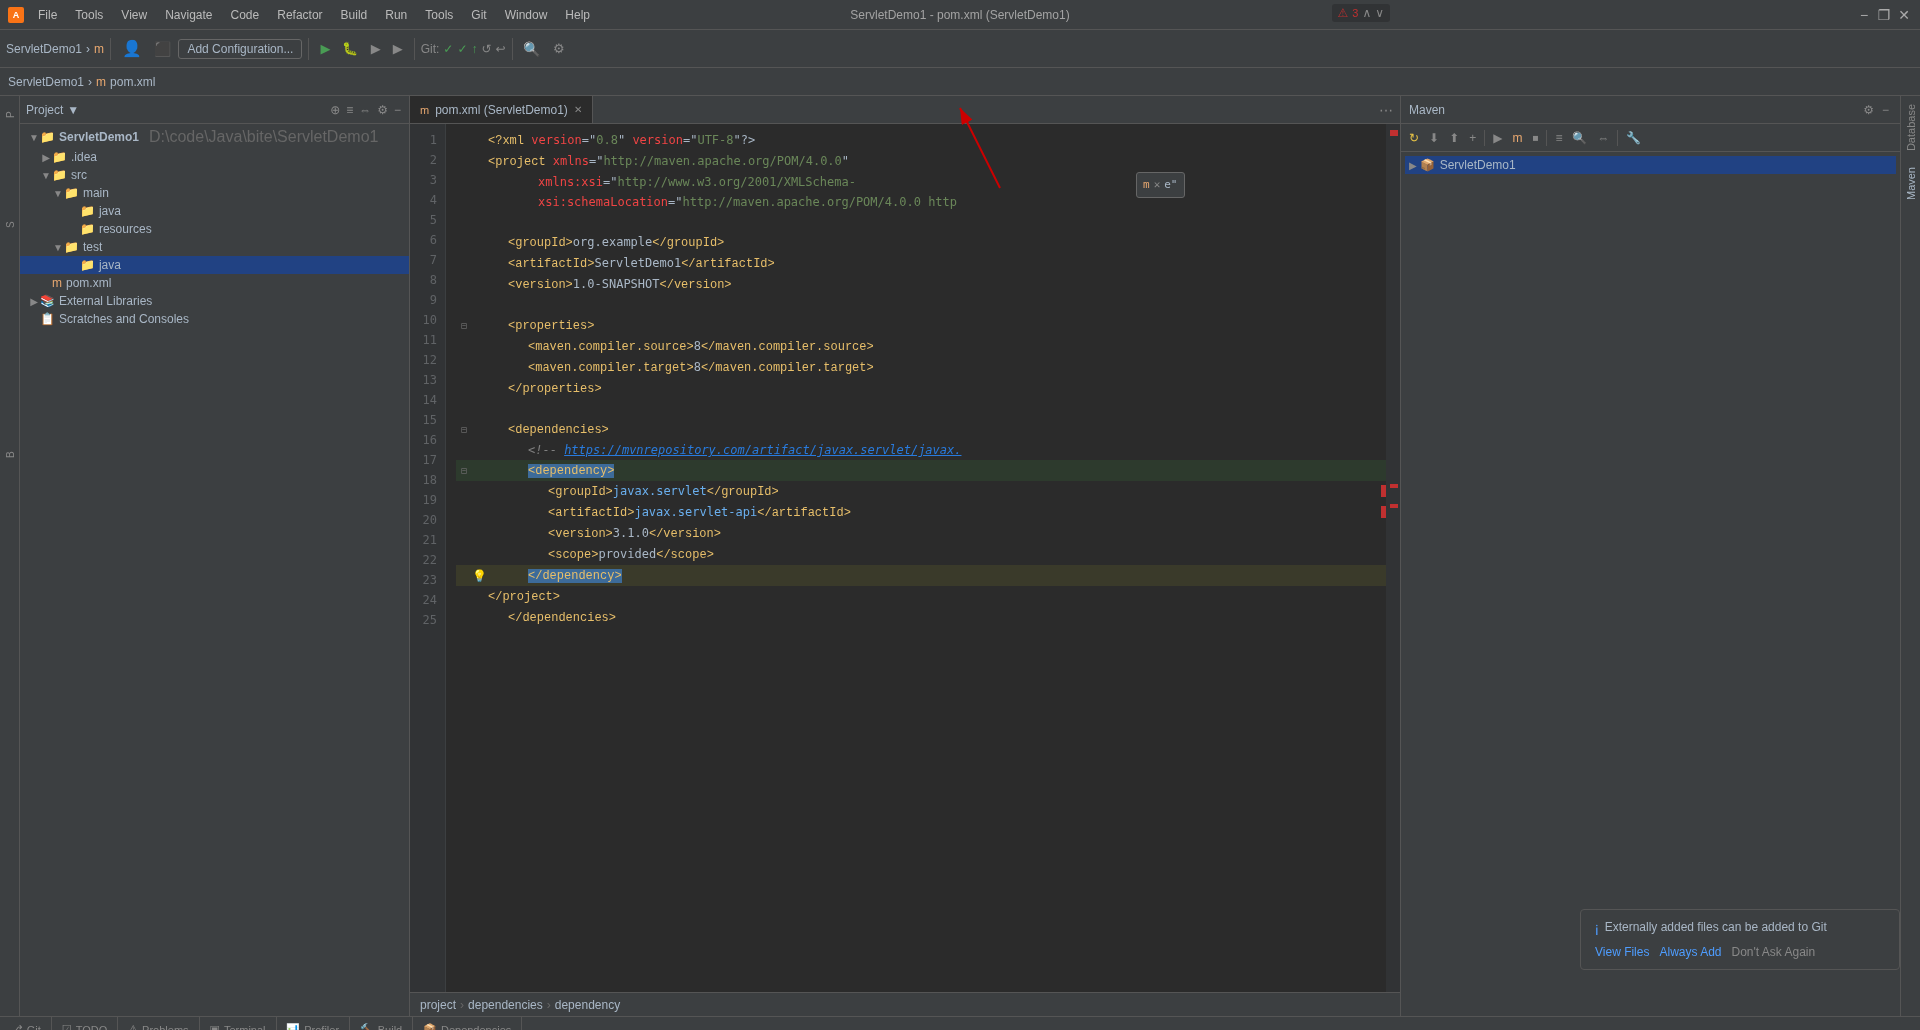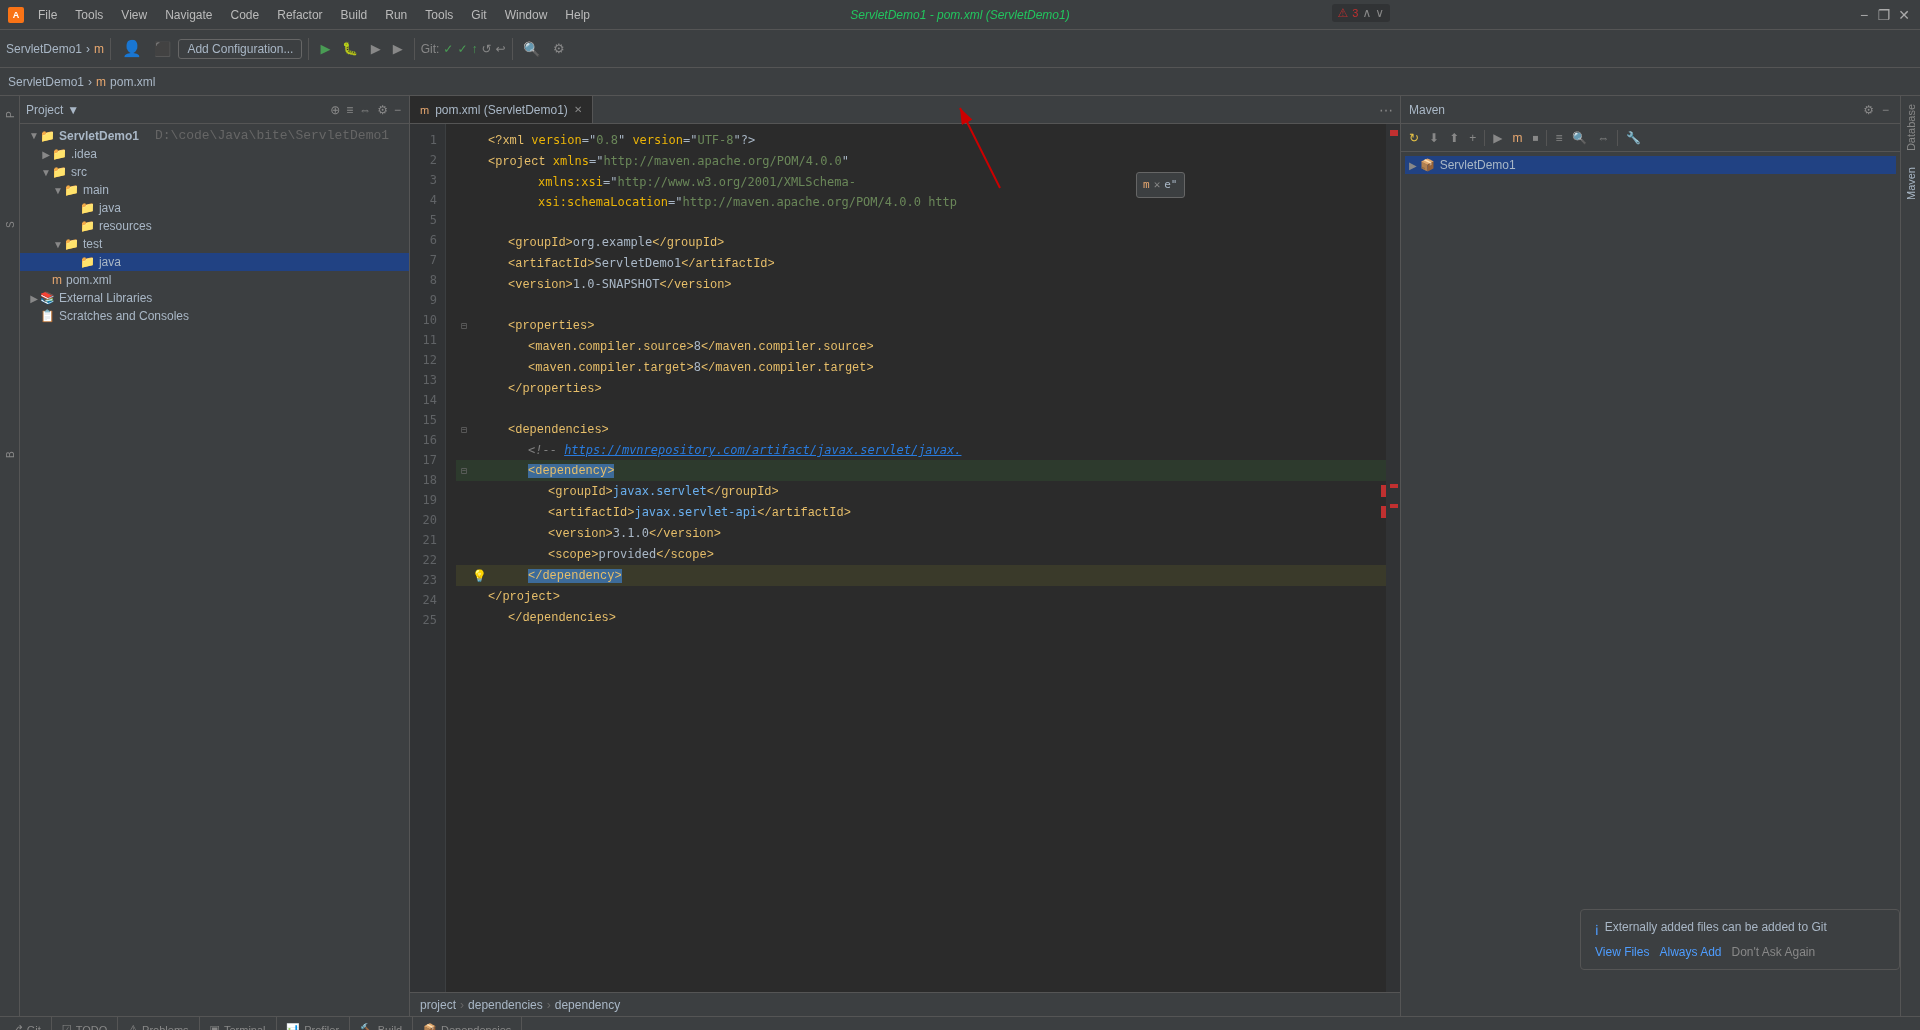--- a/index.html
+++ b/index.html
@@ -3,21 +3,21 @@
   <meta charset="utf-8">
   <style>
     * { box-sizing: border-box; margin: 0; padding: 0; }
     body { font-family: 'Segoe UI', Arial, sans-serif; font-size: 12px; background: #2b2b2b; color: #a9b7c6; overflow: hidden; width: 1920px; height: 1030px; }
 
     
     #titlebar { height: 30px; background: #3c3f41; display: flex; align-items: center; padding: 0 8px; border-bottom: 1px solid #555; }
     #titlebar .app-icon { width: 16px; height: 16px; margin-right: 6px; background: #f97316; border-radius: 2px; display: flex; align-items: center; justify-content: center; font-size: 9px; color: white; font-weight: bold; }
     #titlebar .menu-bar { display: flex; gap: 2px; flex: 1; }
     #titlebar .menu-item { padding: 2px 8px; cursor: pointer; border-radius: 3px; font-size: 12px; color: #bbb; }
-    #titlebar .title-center { position: absolute; left: 50%; transform: translateX(-50%); font-size: 12px; color: #22c55e; font-style: italic; }
+    #titlebar .title-center { position: absolute; left: 50%; transform: translateX(-50%); font-size: 12px; color: #a3a3a3; }
     #titlebar .win-controls { display: flex; gap: 4px; margin-left: auto; }
     #titlebar .win-btn { width: 16px; height: 16px; display: flex; align-items: center; justify-content: center; cursor: pointer; color: #aaa; font-size: 14px; }
 
     
     #projbar { height: 28px; background: #3c3f41; display: flex; align-items: center; padding: 0 8px; border-bottom: 1px solid #555; }
     #projbar .project-label { color: #a9b7c6; font-size: 12px; display: flex; align-items: center; gap: 4px; }
 
     
     #main { display: flex; height: calc(1030px - 30px - 28px - 26px - 26px); }
 
@@ -33,21 +33,21 @@
     #project-panel-header .panel-icon { color: #888; cursor: pointer; font-size: 12px; padding: 2px; }
 
     .tree { padding: 2px 0; overflow-y: auto; flex: 1; }
     .tree-item { display: flex; align-items: center; padding: 2px 4px; cursor: pointer; font-size: 12px; white-space: nowrap; }
     .tree-item.selected { background: #214283; }
     .tree-item .indent { display: inline-block; }
     .tree-item .arrow { width: 12px; display: inline-flex; align-items: center; justify-content: center; color: #888; font-size: 10px; }
     .tree-item .item-icon { margin-right: 4px; font-size: 12px; }
     .tree-item .item-label { color: #a9b7c6; }
     .tree-item .item-label.bold { font-weight: bold; color: #a9b7c6; }
-    .tree-item .item-path { color: #666; font-size: 13px; margin-left: 16px; font-family: Liberation Mono, monospace; }
+    .tree-item .item-path { color: #666; font-size: 16px; margin-left: 10px; }
     .folder-icon { color: #e8c46a; }
 
     
     #editor-area { flex: 1; display: flex; flex-direction: column; background: #2b2b2b; }
     #tab-bar { height: 28px; background: #3c3f41; display: flex; align-items: stretch; border-bottom: 1px solid #555; }
     #tab-bar .tab { display: flex; align-items: center; padding: 0 10px; gap: 6px; cursor: pointer; font-size: 12px; border-right: 1px solid #555; color: #888; }
     #tab-bar .tab.active { background: #2b2b2b; color: #a9b7c6; }
     #tab-bar .tab .tab-icon { color: #e8a870; font-size: 11px; }
     #tab-bar .tab .tab-close { color: #888; font-size: 10px; cursor: pointer; }
     #tab-bar .tab-actions { margin-left: auto; display: flex; align-items: center; padding: 0 4px; gap: 2px; }
@@ -60,21 +60,21 @@
 
     .code-line { white-space: pre; display: flex; align-items: center; min-height: 20px; position: relative; }
     .code-line.highlighted { background: #2d3a2d; }
     .code-line.warning-line { background: #3a3a2a; }
     .fold-marker { width: 16px; color: #666; cursor: pointer; font-size: 10px; text-align: center; flex-shrink: 0; }
     .gutter-icon { width: 16px; flex-shrink: 0; }
     .gutter-warning { color: #e8c446; font-size: 12px; }
     .code-text { flex: 1; }
 
     .xml-tag { color: #e8bf6a; font-family: Liberation Mono, monospace; }
-    .xml-attr { color: #eab308; }
+    .xml-attr { color: #ef4444; }
     .xml-val { color: #6a8759; }
     .xml-text { color: #a9b7c6; }
     .xml-comment { color: #808080; font-style: italic; }
     .xml-url { color: #287bde; text-decoration: underline; }
     .xml-highlight { background: #3d6b99; }
 
     
     #right-gutter { width: 14px; background: #313335; position: relative; }
 
     

